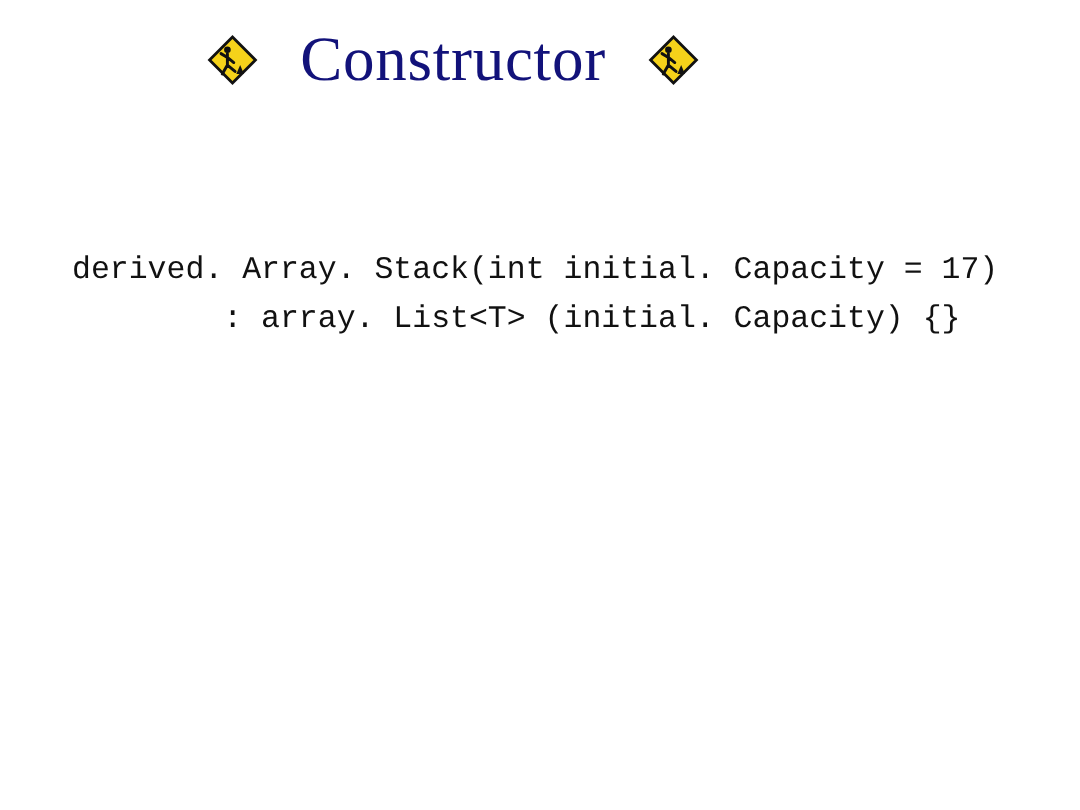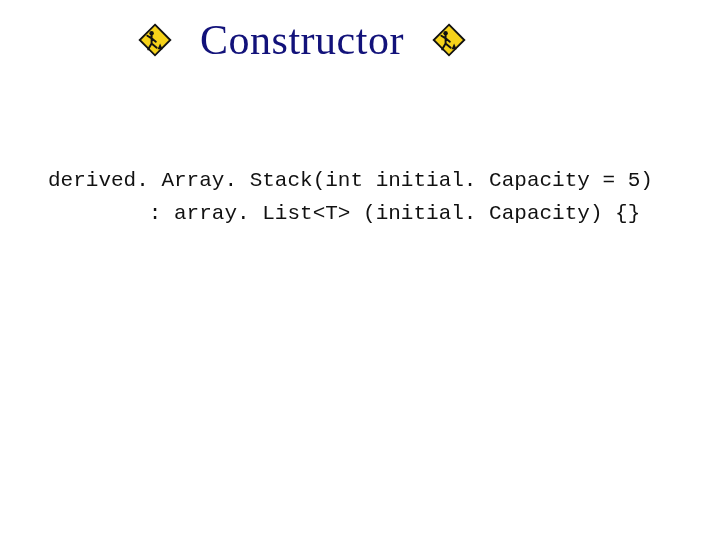--- a/index.html
+++ b/index.html
@@ -68,16 +68,16 @@
     <span class="sign">
       <svg viewBox="0 0 40 40" width="34" height="34">
         <polygon points="20,2 38,20 20,38 2,20" fill="#f5d21a" stroke="#111" stroke-width="2.2"></polygon>
         <circle cx="16" cy="12" r="2.6" fill="#111"></circle>
         <path d="M16 15 L16 24 M16 18 L11 15 M16 18 L21 22 M16 24 L12 31 M16 24 L22 29" stroke="#111" stroke-width="2.3" stroke-linecap="round" fill="none"></path>
         <path d="M23 31 L29 31 L26 24 Z" fill="#111"></path>
       </svg>
     </span>
   </div>
 
-  <div class="code-block"><span>derived. Array. Stack(int initial. Capacity = 5)</span>
+  <div class="code-block"><span>derived. Array. Stack(int initial. Capacity = 17)</span>
 <span>        : array. List&lt;T&gt; (initial. Capacity) {}</span></div>
 
 </div>
 
 </body></html>

